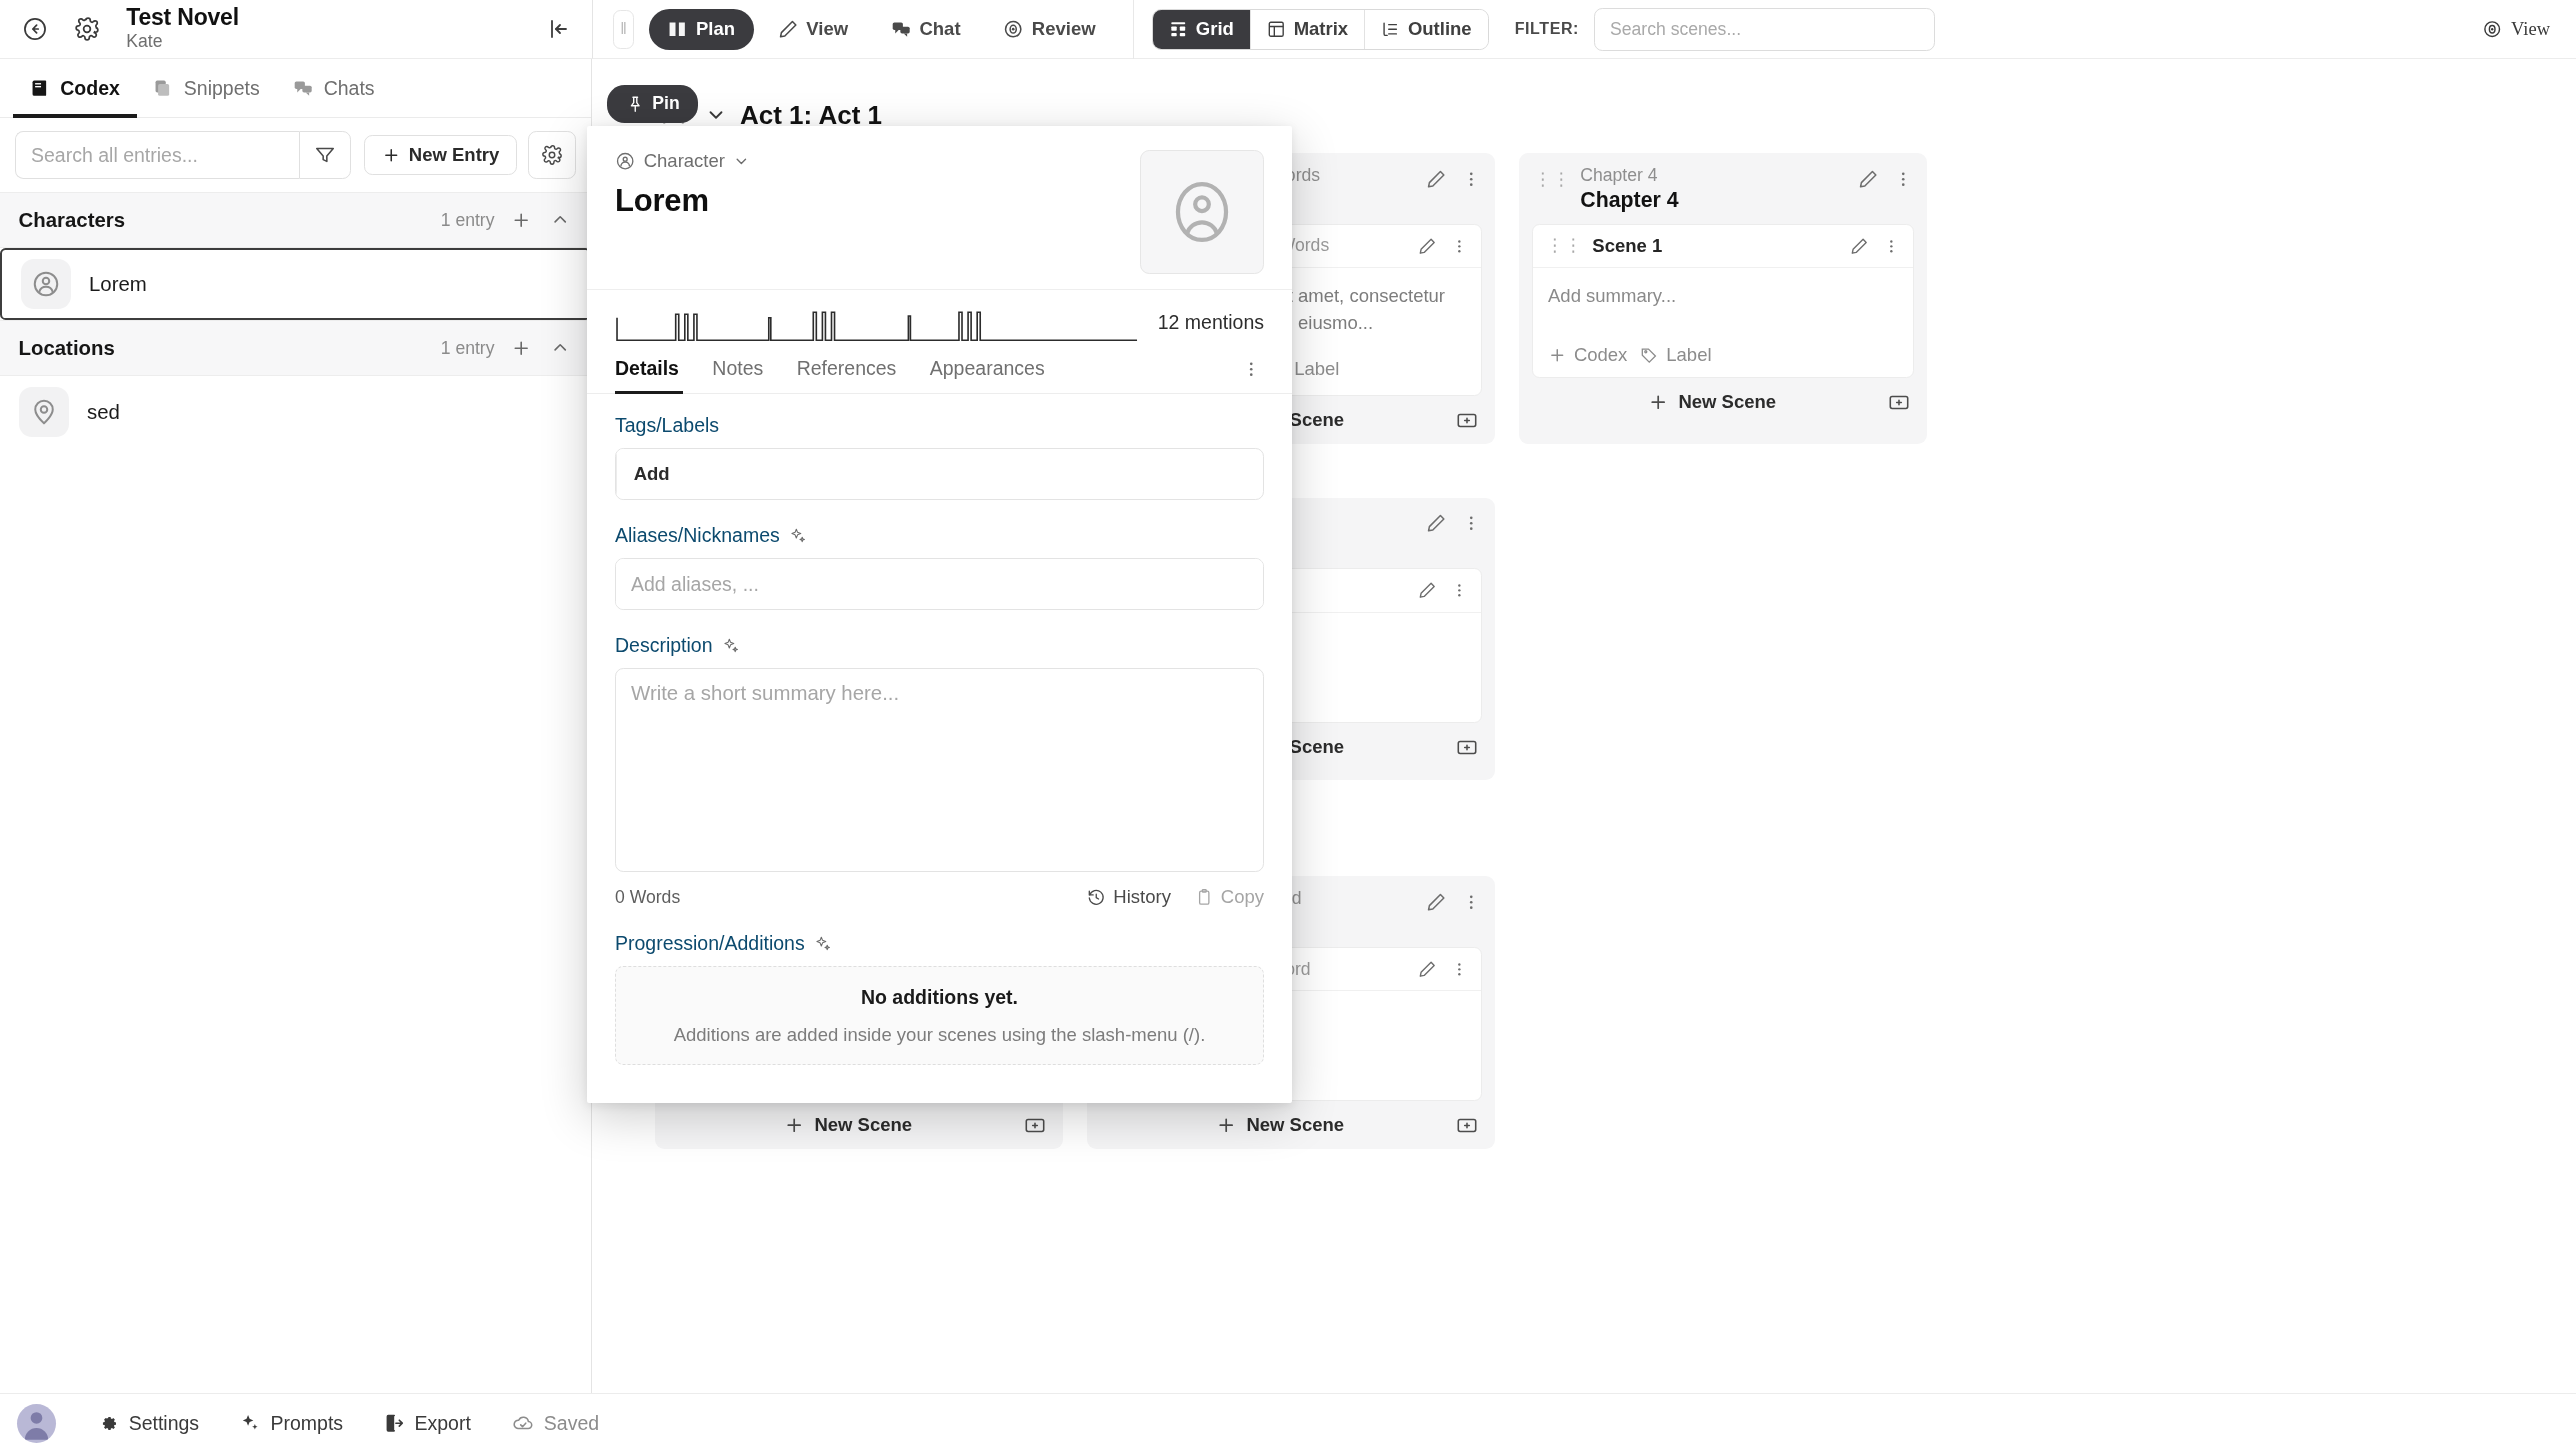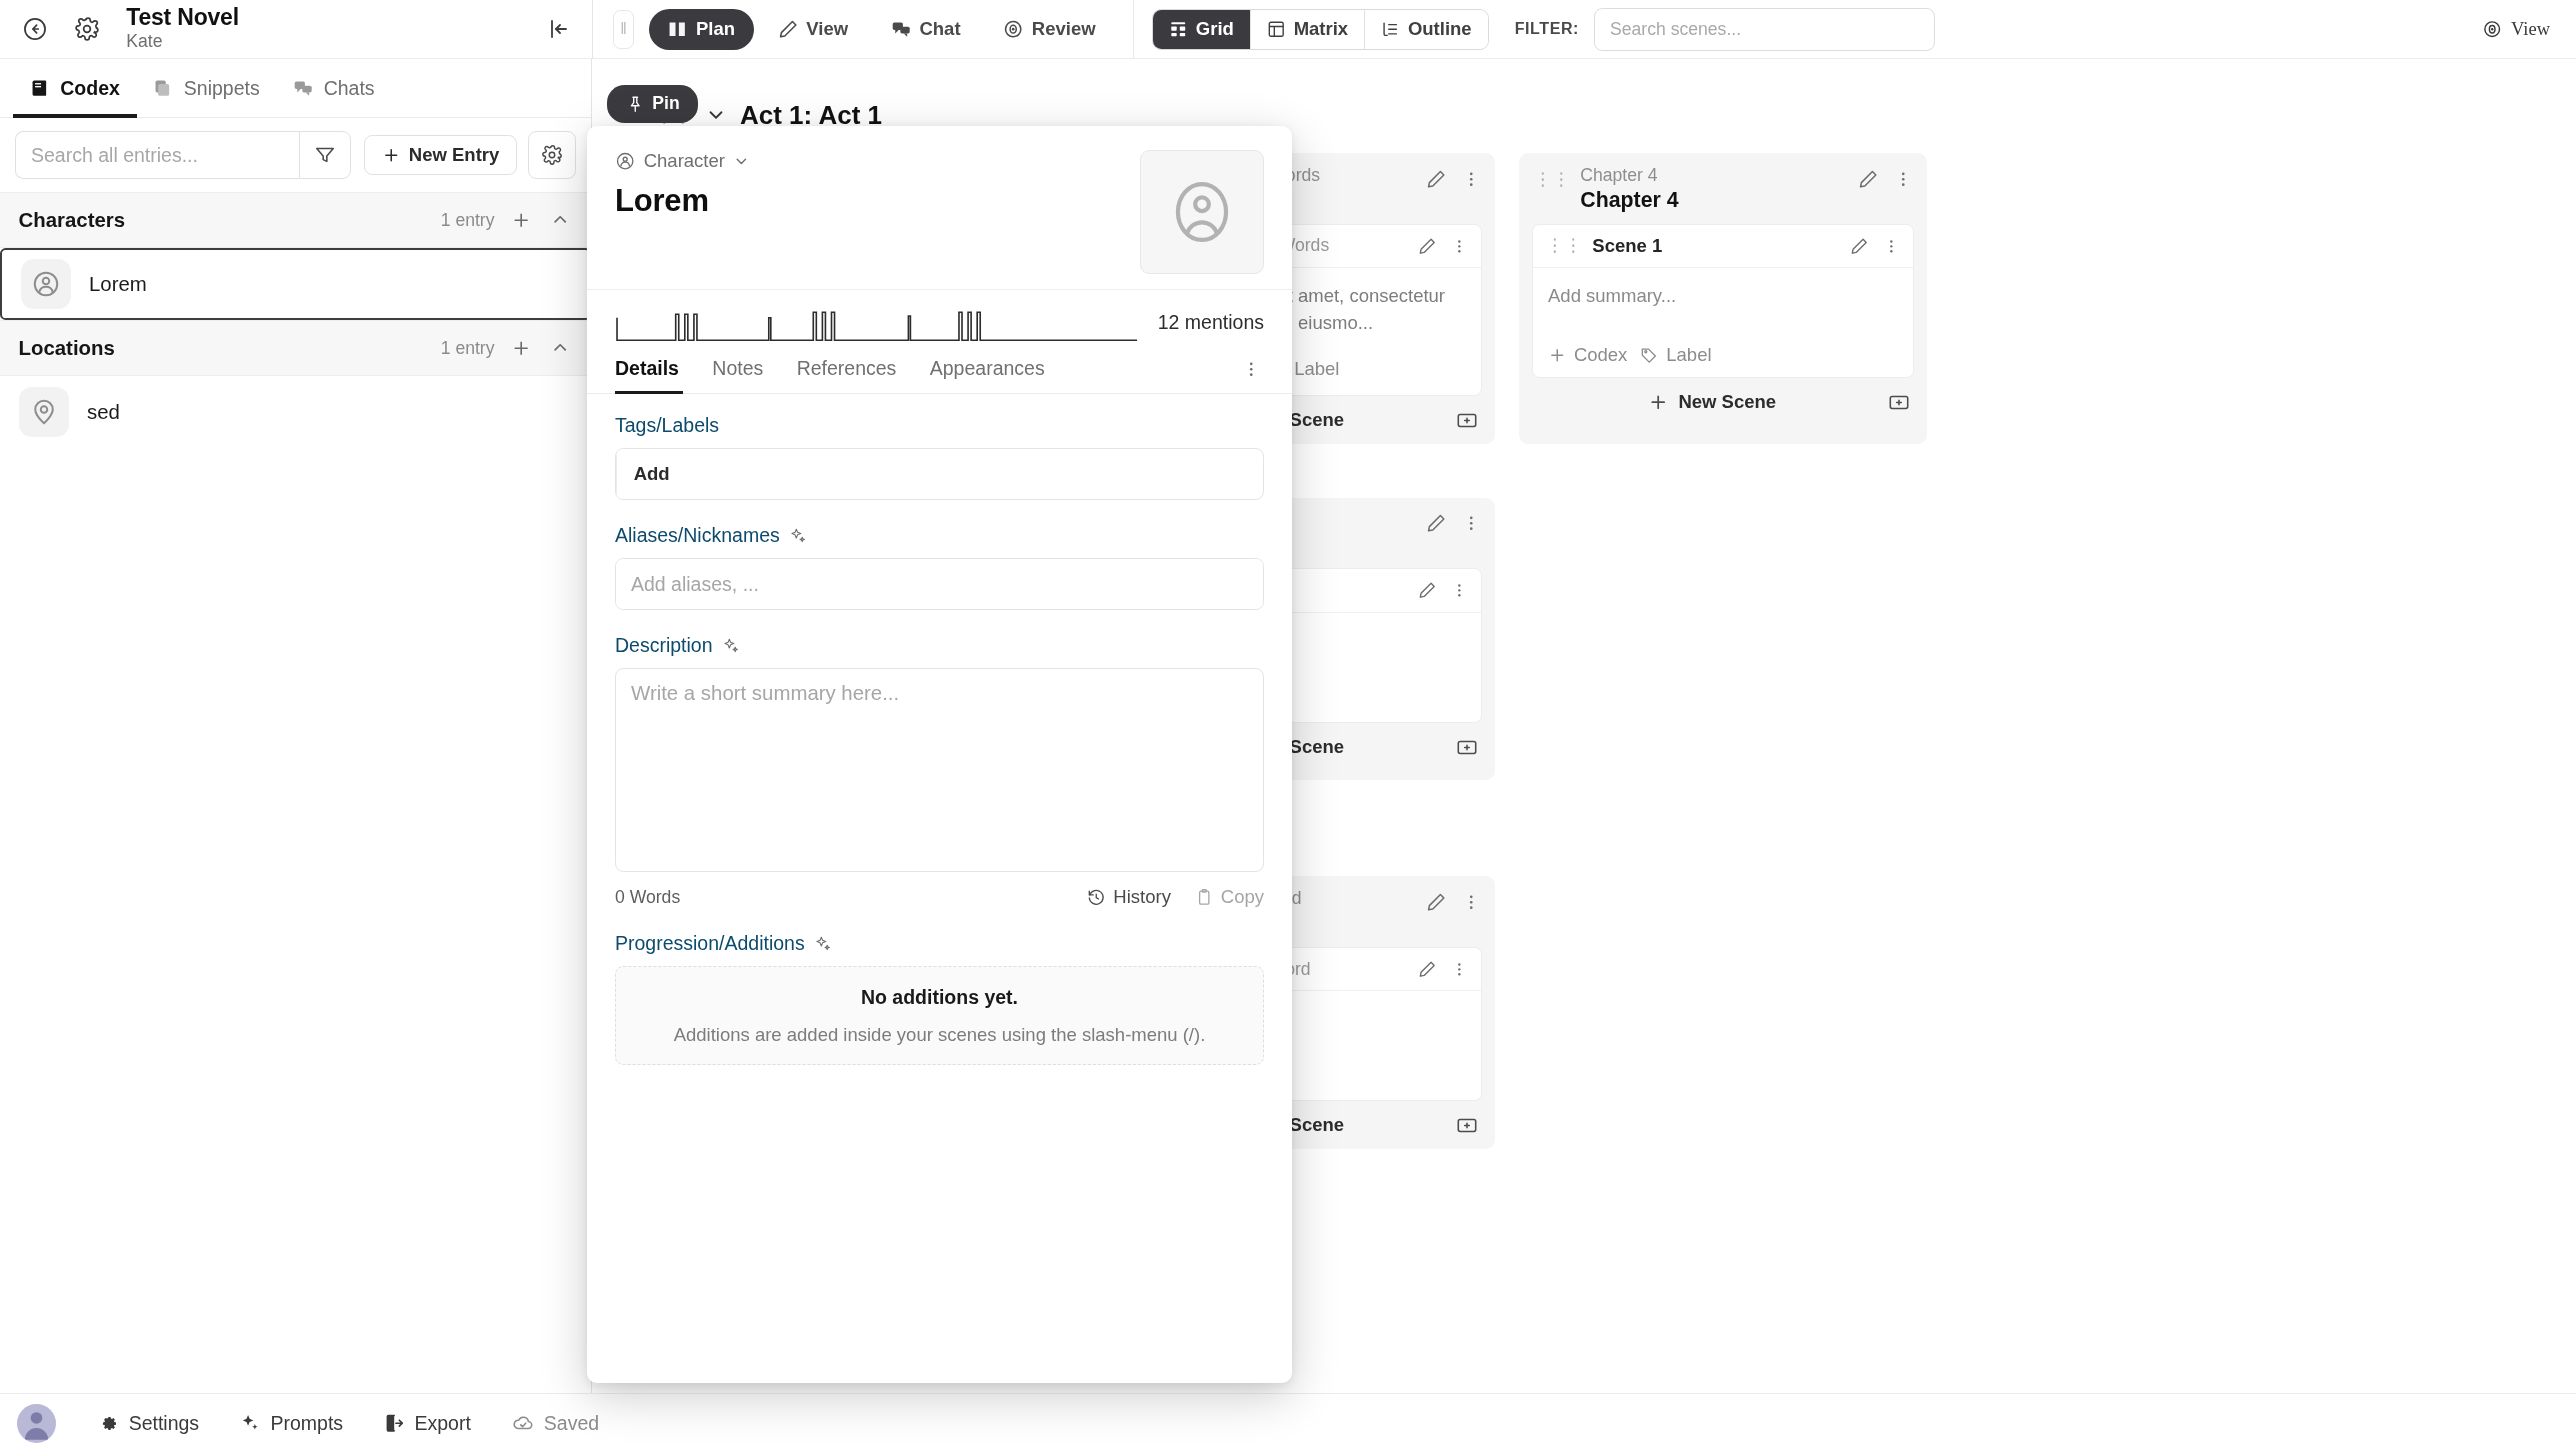--- a/index.html
+++ b/index.html
@@ -155,22 +155,22 @@
   .newscene-ico { color: #4c4c4c; display: flex; }
 
   .newchapter-row { display: flex; align-items: center; gap: 20.4px; padding-left: 37px; margin-top: 24px; }
   .newchapter-group { display: flex; border: 0.9px solid #e0e0e0; border-radius: 8.3px; overflow: hidden; height: 48px; }
   .nc-main { display: flex; align-items: center; gap: 9.3px; padding: 0 16.7px; font-size: 18.5px; font-weight: 700; color: #262626; }
   .nc-sq { width: 45px; display: flex; align-items: center; justify-content: center; border-left: 0.9px solid #e6e6e6; color: #4b4b4b; }
   .nc-stats { font-size: 18.5px; color: #8e8e8e; }
 
   
   .modal {
-    position: absolute; left: 587px; top: 126px; width: 705px; height: 1257px;
-    background: #fff; border-radius: 10px; box-shadow: 0 13px 48px rgba(0,0,0,.20), 0 2.8px 9.3px rgba(0,0,0,.08);
+    position: absolute; left: 587px; top: 126px; width: 705px; height: 977px;
+    background: #fff; border-radius: 2px; box-shadow: 0 13px 48px rgba(0,0,0,.20), 0 2.8px 9.3px rgba(0,0,0,.08);
     z-index: 40; display: flex; flex-direction: column; overflow: hidden;
   }
   .m-head { display: flex; padding: 24px 28px 15px 28px; gap: 15px; border-bottom: 0.9px solid #eeeeee; }
   .m-head-left { flex: 1 1 auto; min-width: 0; }
   .m-type { display: flex; align-items: center; gap: 8.3px; font-size: 18.5px; color: #6f6f6f; }
   .m-name { font-size: 31px; font-weight: 700; color: #0f0f0f; margin-top: 11px; letter-spacing: -0.2px; }
   .m-avatar {
     width: 124px; height: 124px; border: 0.9px solid #e6e6e6; border-radius: 9.3px; background: #f6f6f7;
     display: flex; align-items: center; justify-content: center; color: #b2b2b2; flex: 0 0 auto;
   }

